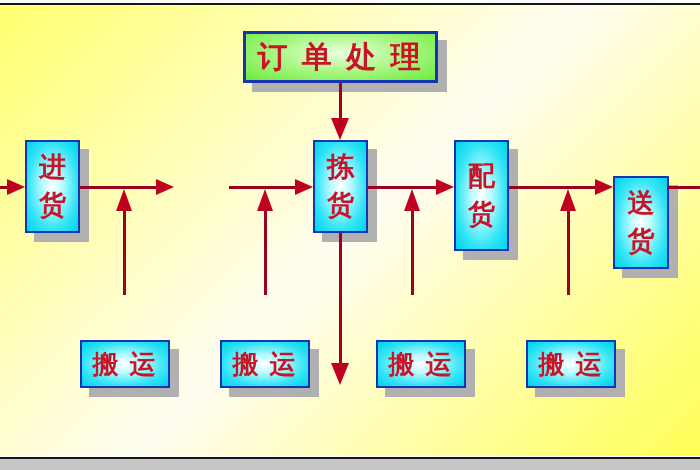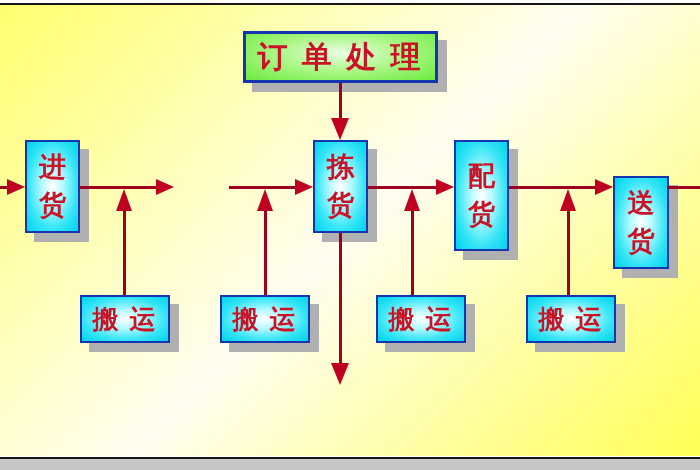--- a/index.html
+++ b/index.html
@@ -20,21 +20,21 @@
     border:2px solid #1535b0;
     box-shadow:9px 9px 0 0 #b0b0b0;
     display:flex;align-items:center;justify-content:center;
     font-weight:bold;color:#c81426;
   }
   .box span{display:block;width:100%;text-align:center;}
   .cyan{background:radial-gradient(ellipse at 50% 50%,#ffffff 0%,#b8fbff 28%,#33e4f5 68%,#00d3ec 100%);}
   .green{background:radial-gradient(ellipse at 50% 42%,#eaffe2 0%,#aaf784 48%,#6ceb3f 100%);border-width:3px;}
   .vbox{font-size:27px;line-height:1.4;}
   .vbox span{word-break:break-all;}
-  .hbox{font-size:26px;letter-spacing:2px;}
+  .hbox{font-size:26px;letter-spacing:2px;margin-top:45px;}
   .title-box{font-size:30px;letter-spacing:3px;}
   
   .hline{position:absolute;height:3px;background:#9c0120;}
   .vline{position:absolute;width:3px;background:#9c0120;}
   .arr{position:absolute;width:0;height:0;}
   .arr-r{border-top:8px solid transparent;border-bottom:8px solid transparent;border-left:18px solid #c00021;}
   .arr-d{border-left:9px solid transparent;border-right:9px solid transparent;border-top:22px solid #c00021;}
   .arr-u{border-left:8px solid transparent;border-right:8px solid transparent;border-bottom:22px solid #c00021;}
 </style>
 </head>

